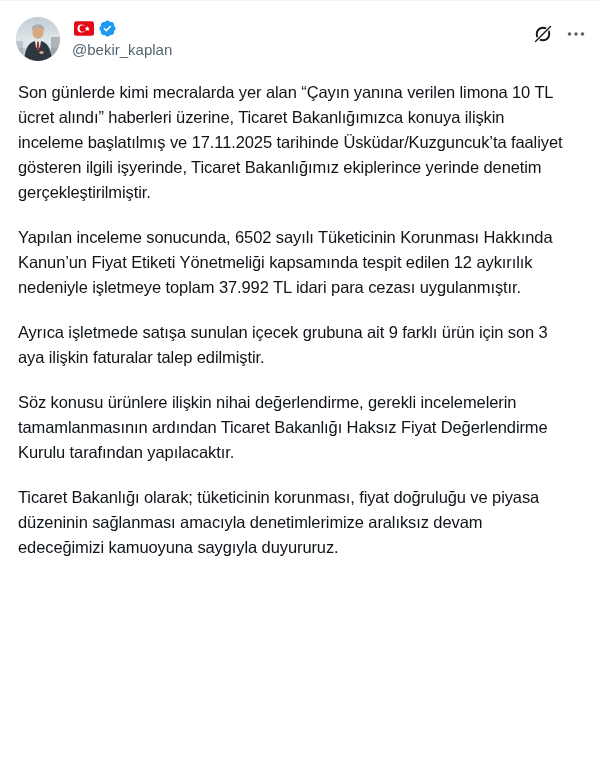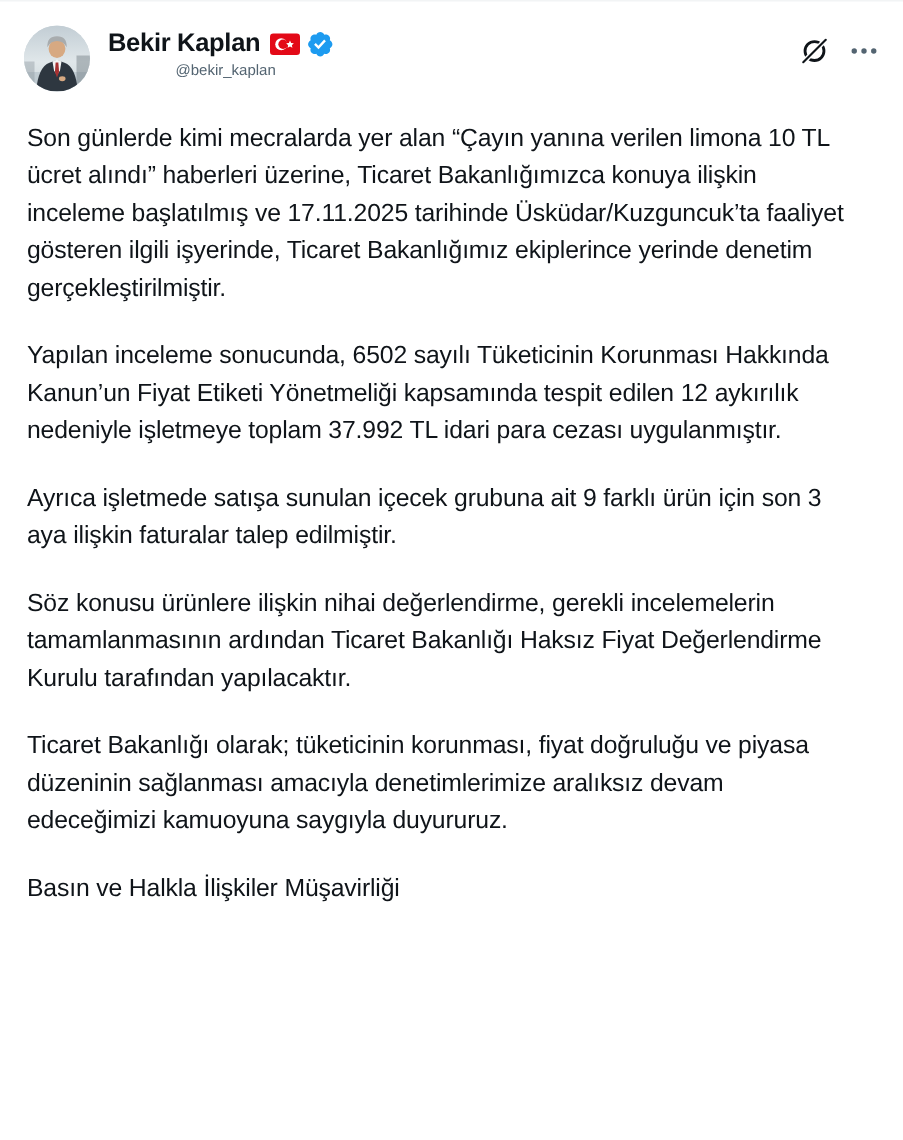--- a/index.html
+++ b/index.html
@@ -23,21 +23,21 @@
   }
   .avatar svg { display: block; }
   .names { margin-left: 12px; flex: 1; min-width: 0; padding-top: 2px; }
   .name-row { display: flex; align-items: center; gap: 4px; }
   .name {
     font-size: 17px; font-weight: 700; color: #0f1419;
     letter-spacing: -0.2px; white-space: nowrap; cursor: pointer;
   }
   .flag { width: 20px; height: 15px; display: inline-block; margin-left: 2px; }
   .badge { width: 19px; height: 19px; display: inline-block; }
-  .handle { font-size: 10px; color: #536471; margin-top: 3px; margin-left: 45px; }
+  .handle { font-size: 15px; color: #536471; margin-top: 3px; }
   .actions { display: flex; align-items: center; gap: 13px; padding-top: 7px; }
   .icon-btn {
     background: none; border: none; padding: 0; margin: 0;
     cursor: pointer; display: flex; align-items: center;
   }
 
   
   .body { margin: 19px 0 0 2px; width: 566px; }
   .body p {
     margin: 0 16px 20px 0;
@@ -71,21 +71,20 @@
         <path d="M19 24 L22 22.6 L25 24 L24 30 L22 33 L20 30 Z" fill="#f2f4f4"></path>
         <path d="M21.1 24.6 L22.9 24.6 L23.4 31 L22 34.6 L20.6 31 Z" fill="#a83232"></path>
         <ellipse cx="22" cy="15.5" rx="5.6" ry="6.2" fill="#d7a982"></ellipse>
         <path d="M15.6 14.5 Q15.2 7.2 22 7.2 Q28.8 7.2 28.4 14.5 Q26.3 10.3 22 10.3 Q17.7 10.3 15.6 14.5 Z" fill="#a8acae"></path>
         <ellipse cx="25.5" cy="35.5" rx="2.2" ry="1.6" fill="#d7a982"></ellipse>
       </svg>
     </div>
 
     <div class="names">
       <div class="name-row">
-        <span class="name">Bekir Kaplan</span>
         <span class="flag">
           <svg width="20" height="15" viewBox="0 0 36 26">
             <rect width="36" height="26" rx="4" fill="#e30917"></rect>
             <circle cx="13.5" cy="13" r="7.2" fill="#ffffff"></circle>
             <circle cx="15.7" cy="13" r="5.7" fill="#e30917"></circle>
             <polygon fill="#ffffff" points="24,8.6 25.4,11.6 28.6,11.9 26.2,14.1 26.9,17.3 24,15.6 21.1,17.3 21.8,14.1 19.4,11.9 22.6,11.6"></polygon>
           </svg>
         </span>
         <span class="badge">
           <svg width="19" height="19" viewBox="0 0 22 22">
@@ -114,16 +113,15 @@
     </div>
   </div>
 
   <div class="body">
     <p>Son günlerde kimi mecralarda yer alan “Çayın yanına verilen limona 10 TL ücret alındı” haberleri üzerine, Ticaret Bakanlığımızca konuya ilişkin inceleme başlatılmış ve 17.11.2025 tarihinde Üsküdar/Kuzguncuk’ta faaliyet gösteren ilgili işyerinde, Ticaret Bakanlığımız ekiplerince yerinde denetim gerçekleştirilmiştir.</p>
     <p>Yapılan inceleme sonucunda, 6502 sayılı Tüketicinin Korunması Hakkında Kanun’un Fiyat Etiketi Yönetmeliği kapsamında tespit edilen 12 aykırılık nedeniyle işletmeye toplam 37.992 TL idari para cezası uygulanmıştır.</p>
     <p>Ayrıca işletmede satışa sunulan içecek grubuna ait 9 farklı ürün için son 3 aya ilişkin faturalar talep edilmiştir.</p>
     <p>Söz konusu ürünlere ilişkin nihai değerlendirme, gerekli incelemelerin tamamlanmasının ardından Ticaret Bakanlığı Haksız Fiyat Değerlendirme Kurulu tarafından yapılacaktır.</p>
     <p>Ticaret Bakanlığı olarak; tüketicinin korunması, fiyat doğruluğu ve piyasa düzeninin sağlanması amacıyla denetimlerimize aralıksız devam edeceğimizi kamuoyuna saygıyla duyururuz.</p>
     <p class="sig">
-      <span>Basın ve Halkla İlişkiler Müşavirliği</span>
     </p>
   </div>
 </div>
 
 </body></html>

